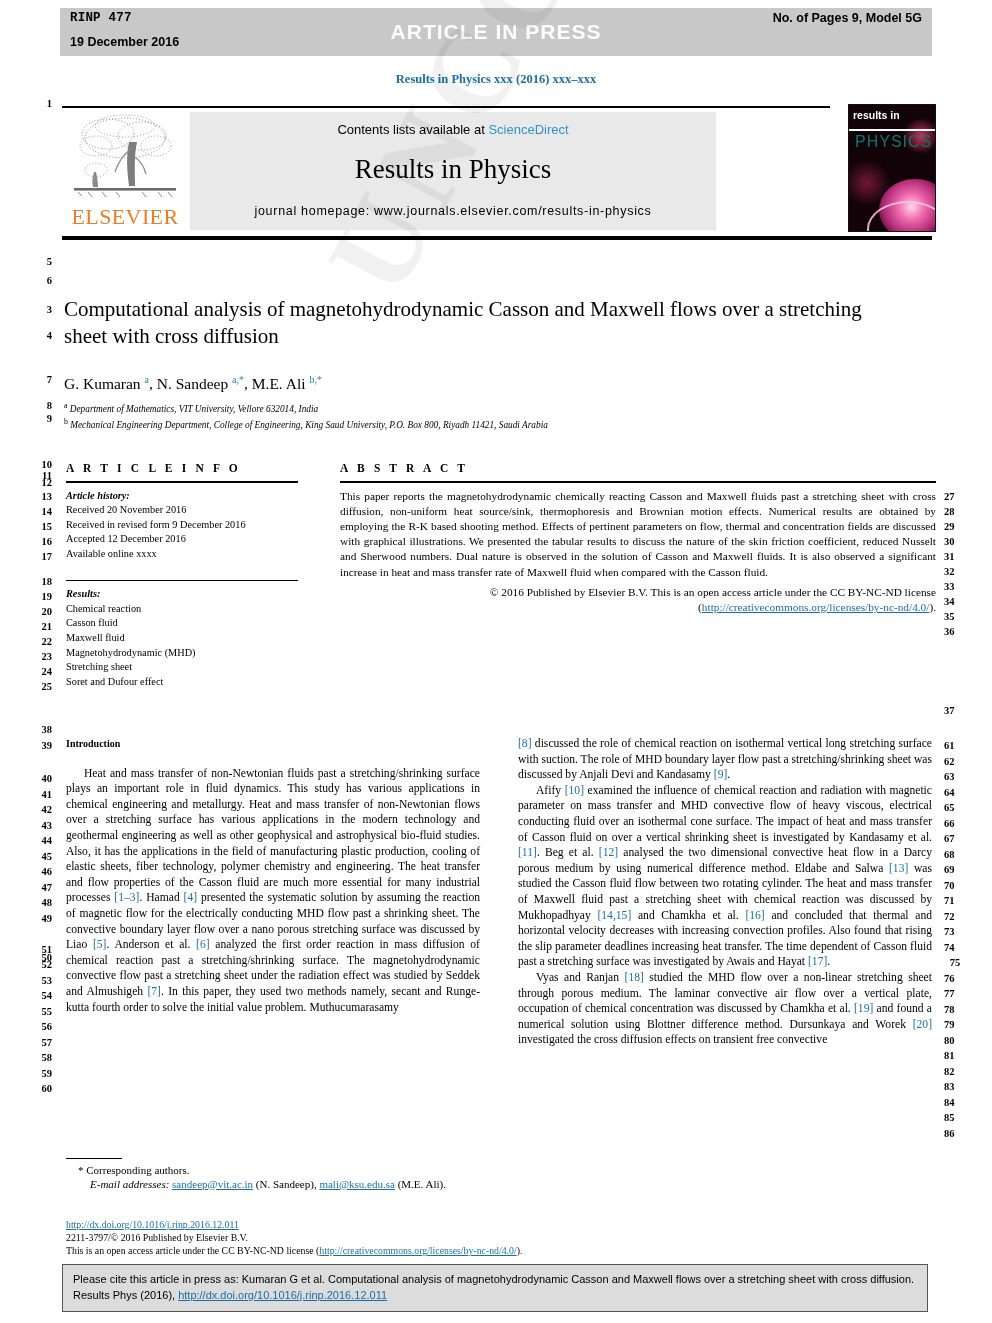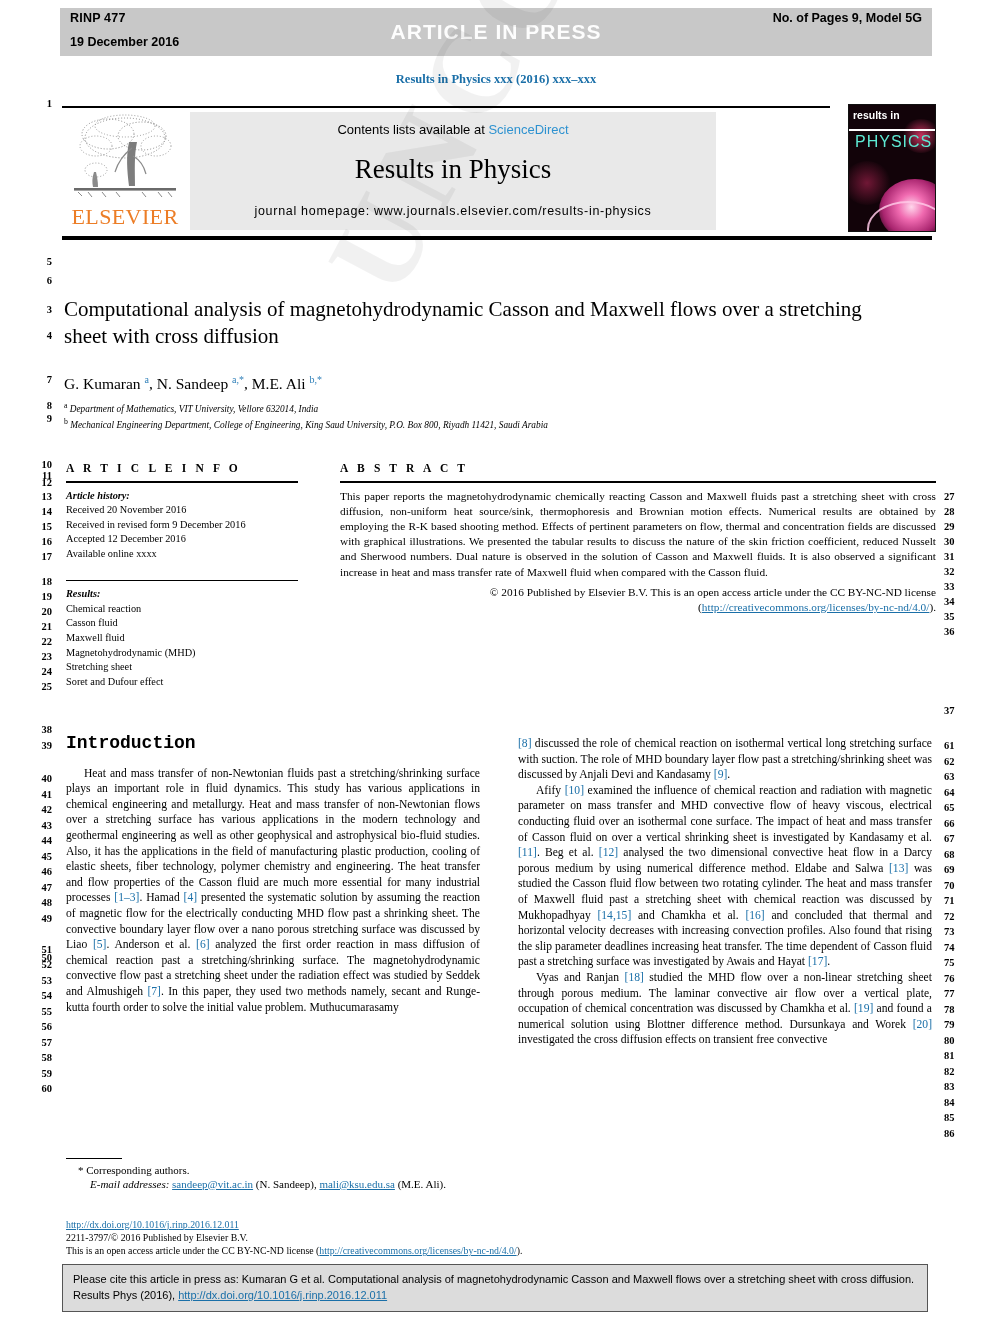--- a/index.html
+++ b/index.html
@@ -18,21 +18,21 @@
 
   
   .topbar {
     position: absolute;
     left: 60px; top: 8px;
     width: 872px; height: 48px;
     background: #c8c8c8;
   }
   .topbar .left {
     position: absolute; left: 10px; top: 3px;
-    font-family: Liberation Sans, sans-serif;
+    font-family: Liberation Mono, monospace;
     font-weight: bold; font-size: 12.5px;
     letter-spacing: 0.2px;
   }
   .topbar .left2 {
     position: absolute; left: 10px; top: 27px;
     font-family: "Liberation Sans", sans-serif;
     font-weight: bold; font-size: 12.5px;
   }
   .topbar .center {
     position: absolute; left: 0; right: 0; top: 12px;
@@ -143,21 +143,21 @@
     color: #fff;
     font-family: "Liberation Sans", sans-serif;
     font-weight: bold;
     font-size: 10.5px;
   }
   .cover .hline {
     position: absolute; left: 0; top: 24px; width: 100%; height: 2px; background: #fff;
   }
   .cover .physics {
     position: absolute; left: 6px; top: 28px;
-    color: #5eead4;
+    color: #0f766e;
     font-family: "Liberation Sans", sans-serif;
     font-size: 16px;
     letter-spacing: 1px;
     text-align: center;
   }
 
   
   .title {
     position: absolute; left: 64px; top: 296px; width: 810px;
     font-size: 21px; line-height: 27px;
@@ -206,22 +206,22 @@
     position: absolute;
     font-size: 11.6px;
     line-height: 15.6px;
     text-align: justify;
     font-family: "Liberation Serif", serif;
   }
   #col-left  { left: 66px;  top: 736px; width: 414px; }
   #col-right { left: 518px; top: 736px; width: 414px; }
   .bodycol h2 {
     margin: 0 0 14px 0;
-    font-family: Liberation Mono, monospace;
-    font-size: 18px;
+    font-family: Liberation Serif, serif;
+    font-size: 10px;
     font-weight: bold;
   }
   .bodycol p { margin: 0; text-indent: 18px; }
   .bodycol p.noind { text-indent: 0; }
   .ref { color: #1a6fa8; }
 
   
   .footnote {
     position: absolute; left: 66px; top: 1158px; width: 420px;
     font-size: 11px; line-height: 13.4px;
@@ -485,21 +485,21 @@
     <div class="lineno ln-right" style="top: 802px;">65</div>
     <div class="lineno ln-right" style="top: 818px;">66</div>
     <div class="lineno ln-right" style="top: 833px;">67</div>
     <div class="lineno ln-right" style="top: 849px;">68</div>
     <div class="lineno ln-right" style="top: 864px;">69</div>
     <div class="lineno ln-right" style="top: 880px;">70</div>
     <div class="lineno ln-right" style="top: 895px;">71</div>
     <div class="lineno ln-right" style="top: 911px;">72</div>
     <div class="lineno ln-right" style="top: 926px;">73</div>
     <div class="lineno ln-right" style="top: 942px;">74</div>
-    <div class="lineno ln-right" style="top: 957px;">75</div>
+    <div class="lineno ln-right" style="top: 957px; text-align: center;">75</div>
     <div class="lineno ln-right" style="top: 973px;">76</div>
     <div class="lineno ln-right" style="top: 988px;">77</div>
     <div class="lineno ln-right" style="top: 1004px;">78</div>
     <div class="lineno ln-right" style="top: 1019px;">79</div>
     <div class="lineno ln-right" style="top: 1035px;">80</div>
     <div class="lineno ln-right" style="top: 1050px;">81</div>
     <div class="lineno ln-right" style="top: 1066px;">82</div>
     <div class="lineno ln-right" style="top: 1081px;">83</div>
     <div class="lineno ln-right" style="top: 1097px;">84</div>
     <div class="lineno ln-right" style="top: 1112px;">85</div>

